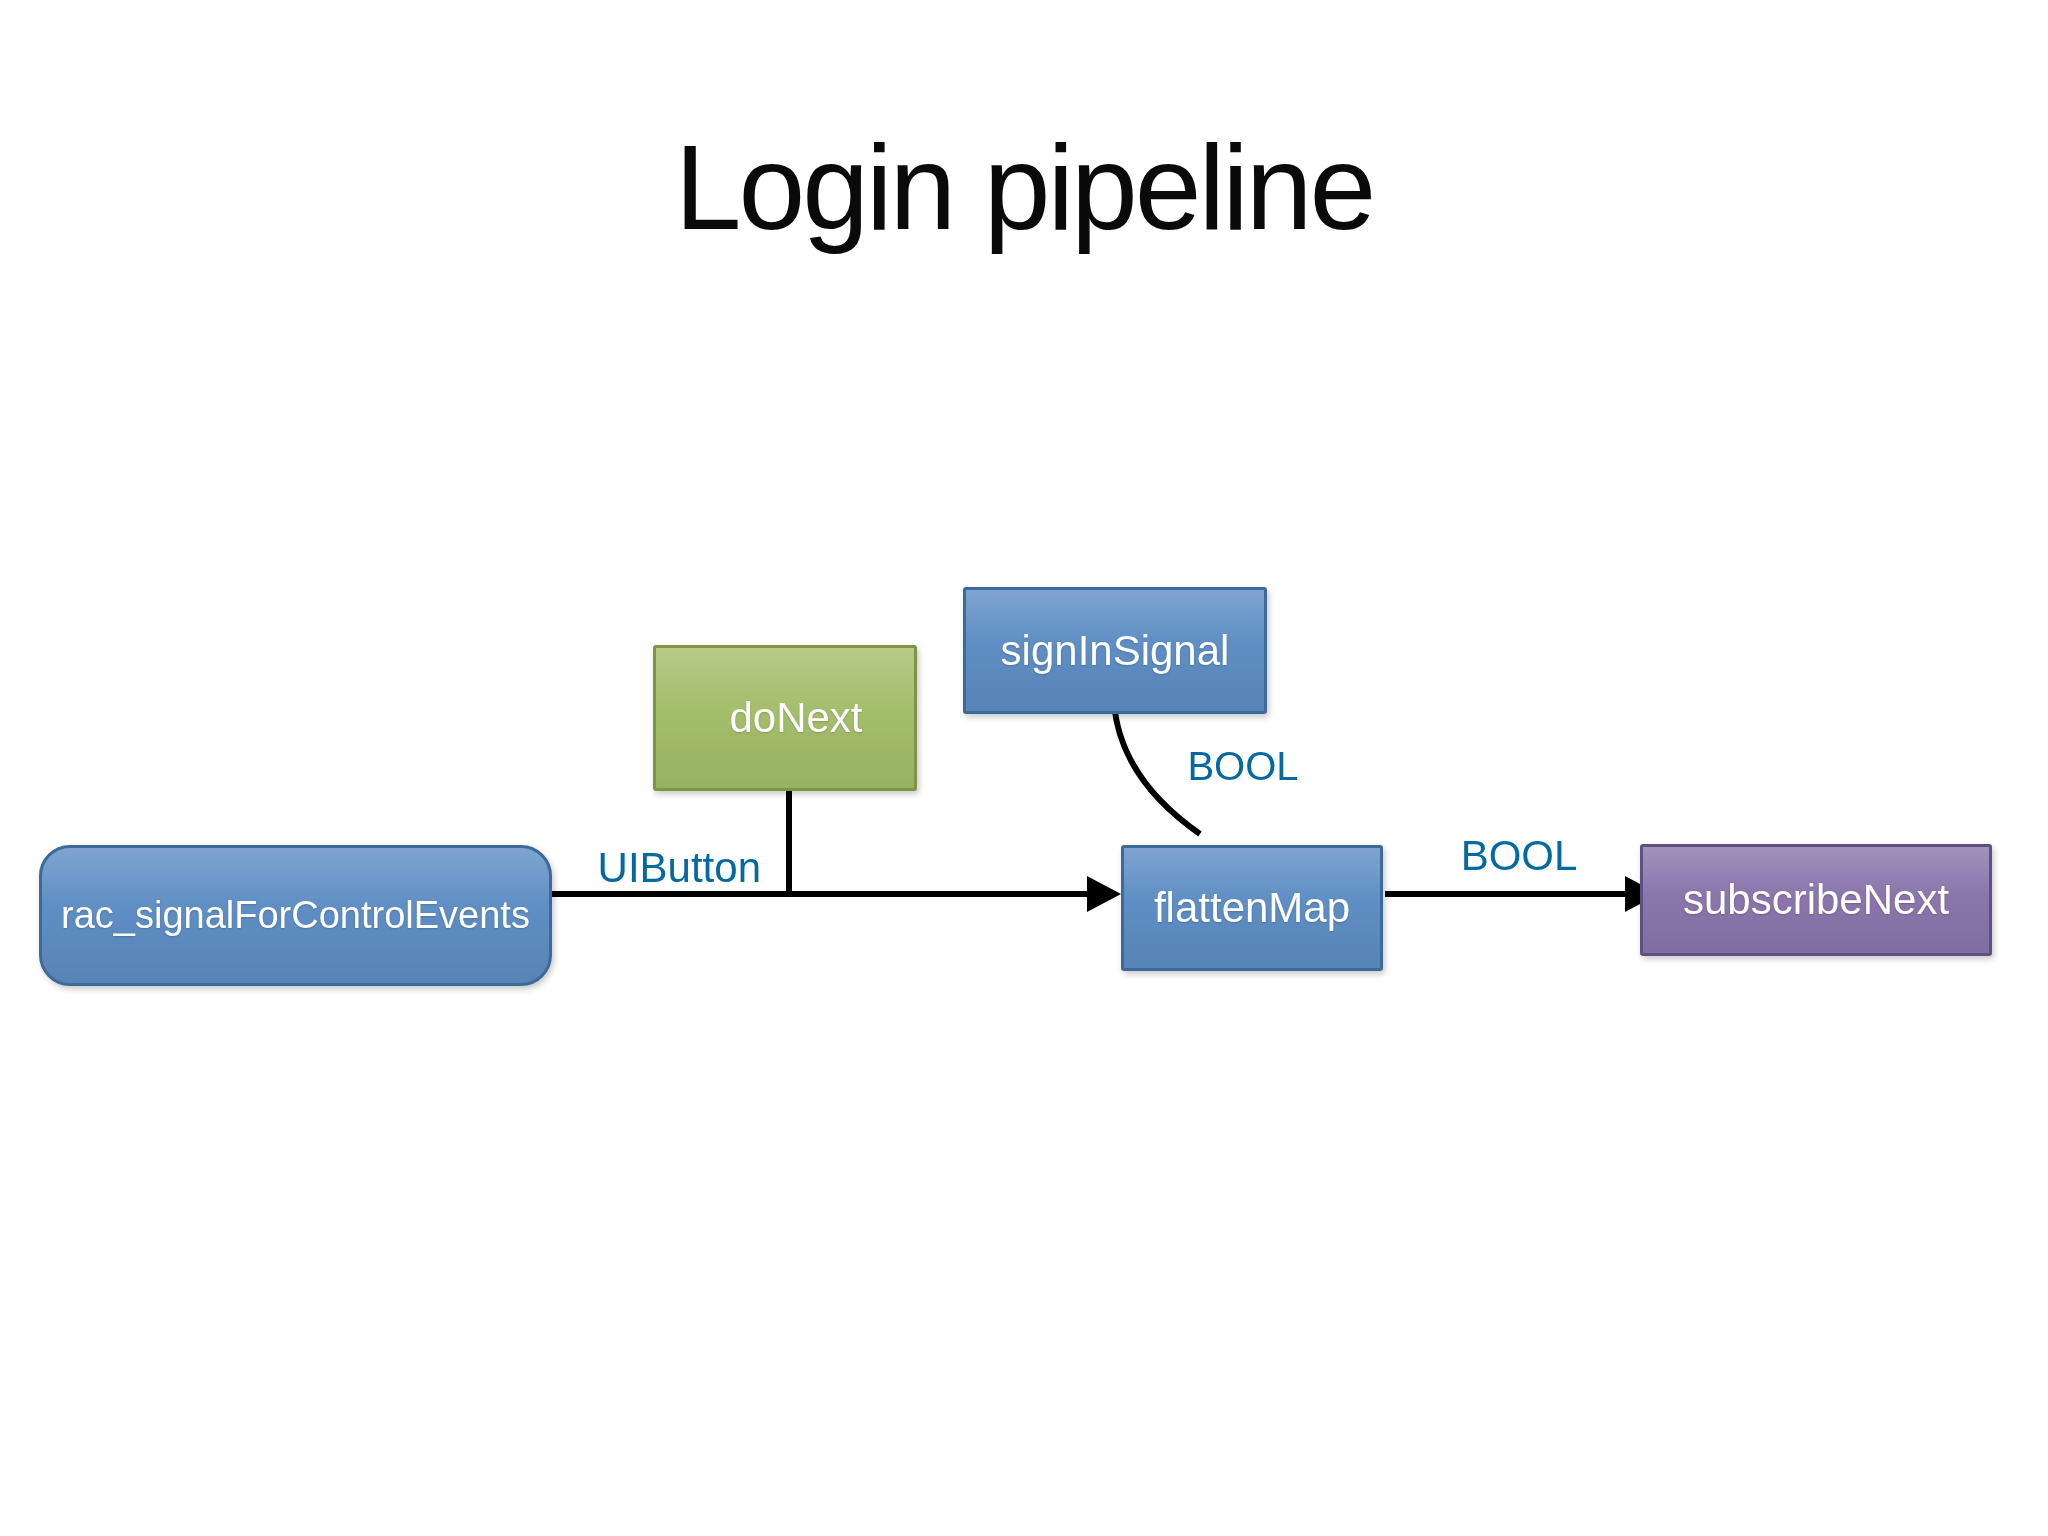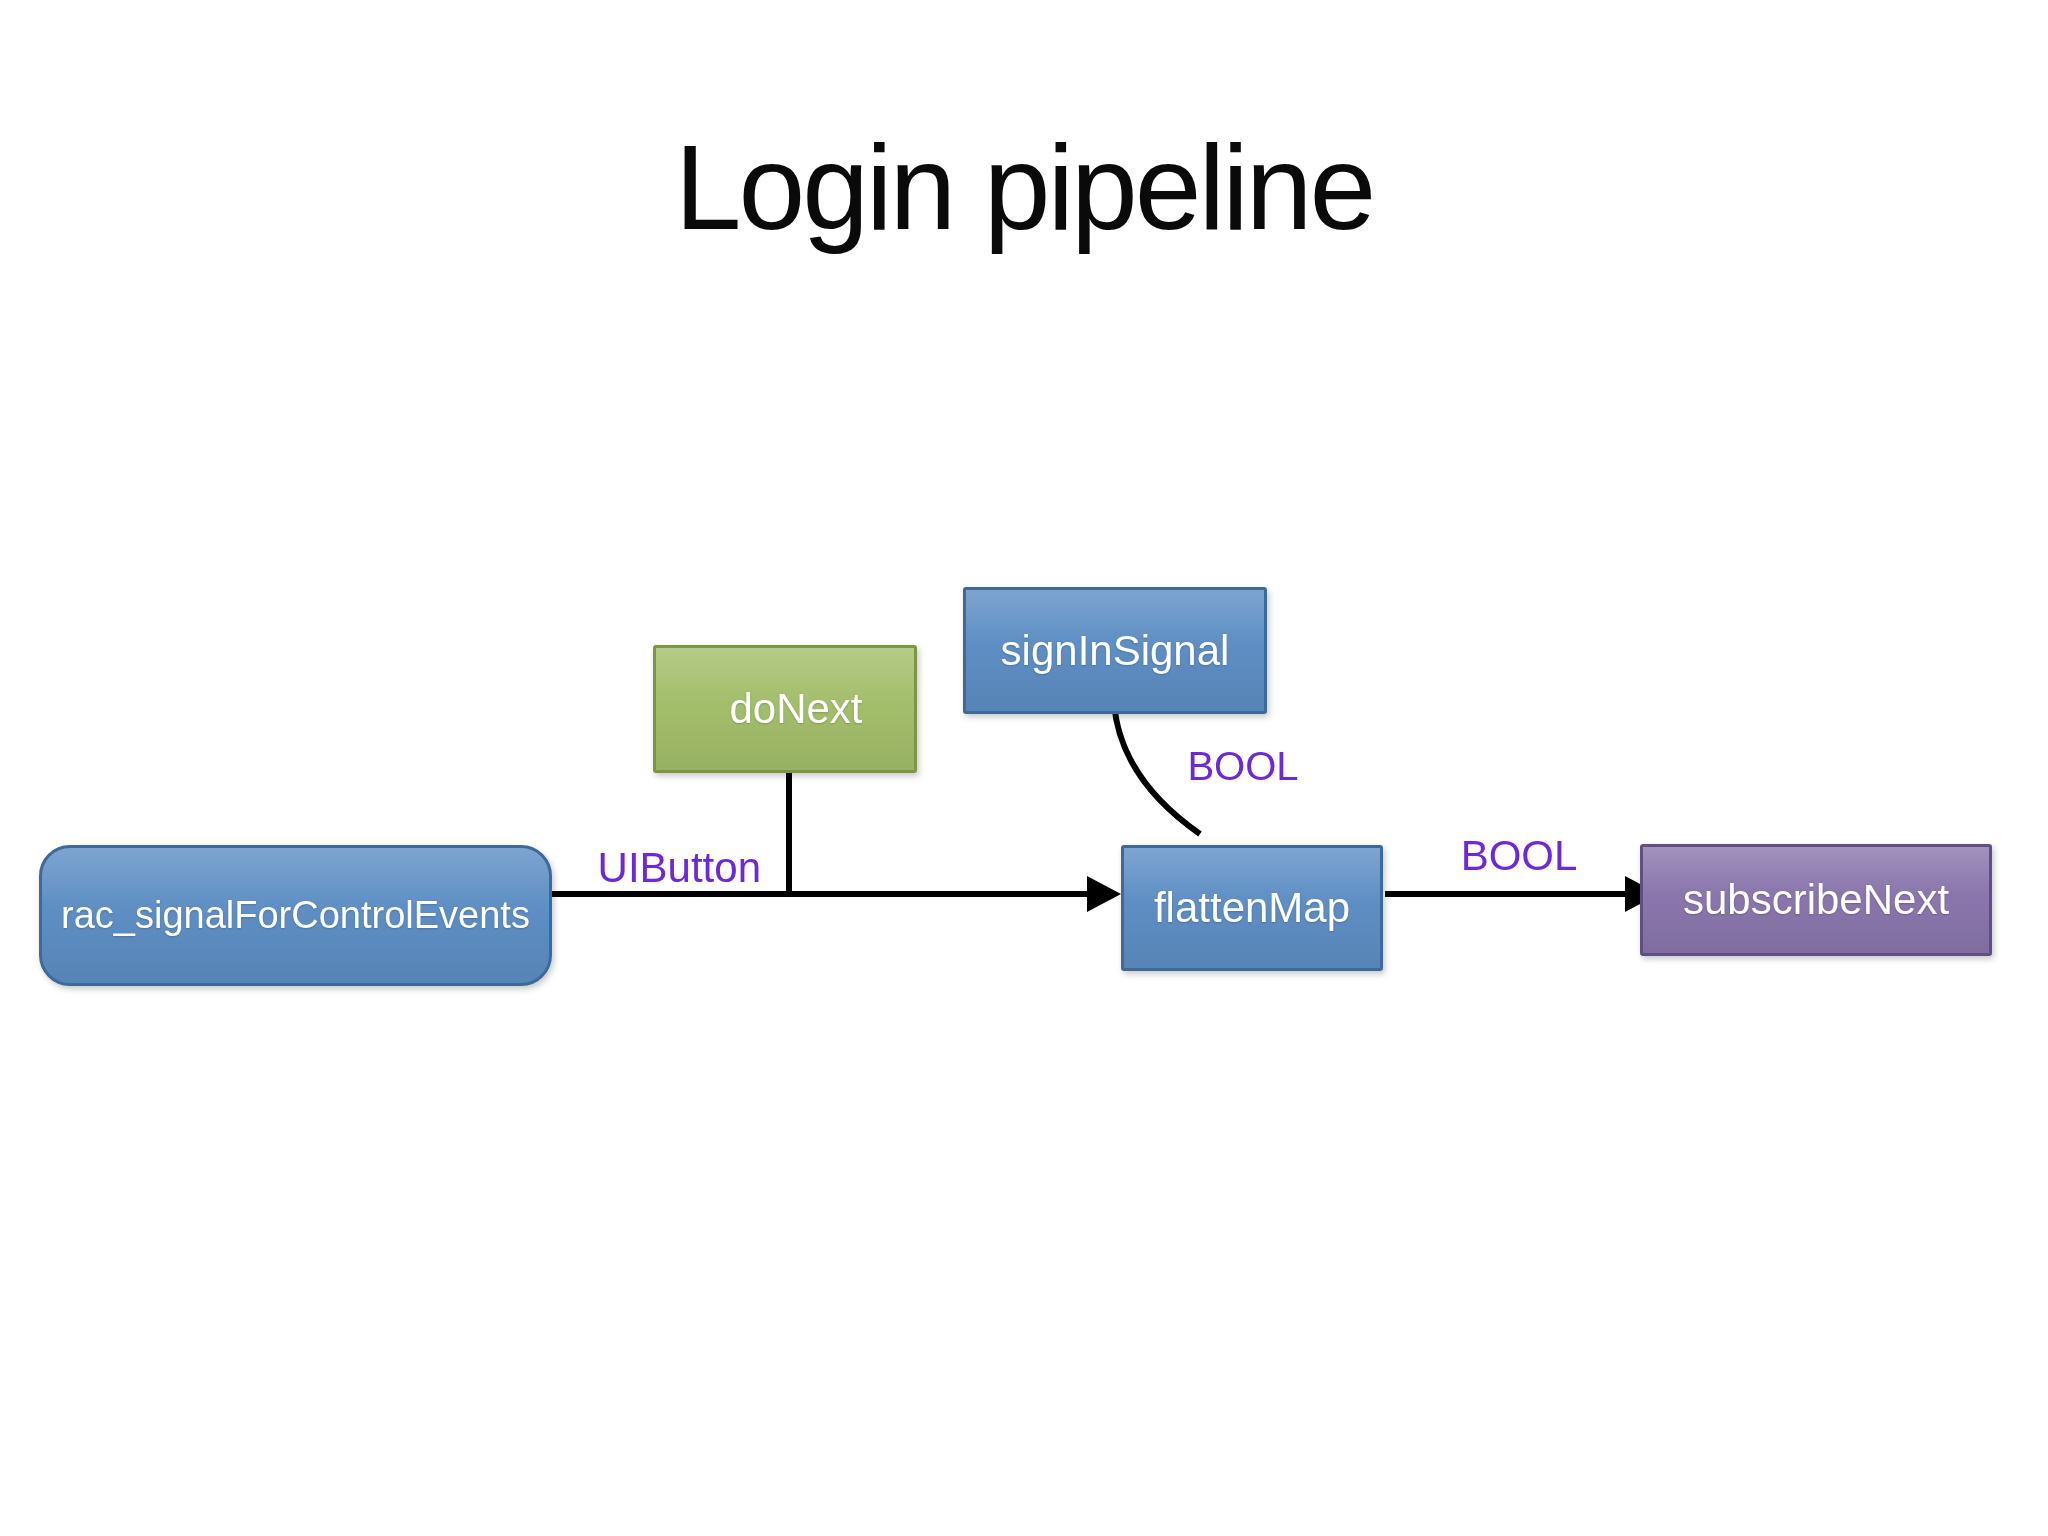--- a/index.html
+++ b/index.html
@@ -49,28 +49,28 @@
     background: linear-gradient(180deg, rgba(255,255,255,0.20), rgba(255,255,255,0) 45%, rgba(0,0,0,0.07));
     pointer-events: none;
   }
   .node > span { position: relative; white-space: nowrap; }
 
   .node-blue   { background: var(--blue-fill, #5E8EC4);   border: 3px solid var(--blue-border, #3D6A99); }
   .node-green  { background: var(--green-fill, #A3BE6B);  border: 3px solid var(--green-border, #7C9646); }
   .node-purple { background: var(--purple-fill, #8A76AC); border: 3px solid var(--purple-border, #60507F); }
 
   #n-rac        { left: 39px;   top: 833px; width: 513px; height: 141px; font-size: 38px; border-radius: 31px; }
-  #n-donext     { left: 653px;  top: 633px; width: 264px; height: 128px; padding-left: 22px; }
+  #n-donext     { left: 653px;  top: 633px; width: 264px; height: 146px; padding-left: 22px; }
   #n-signin     { left: 963px;  top: 575px; width: 304px; height: 127px; }
   #n-flatten    { left: 1121px; top: 833px; width: 262px; height: 126px; }
   #n-subscribe  { left: 1640px; top: 832px; width: 352px; height: 112px; }
 
   .edge-label {
     position: absolute;
-    color: #6d28d9;
+    color: #0369a1;
     font-size: 42px;
     line-height: 1;
     white-space: nowrap;
   }
   #l-uibutton { left: 560px;  top: 847px; width: 201px; text-align: right; }
   #l-bool1    { left: 1148px; top: 746px; width: 190px; text-align: center; font-size: 40px; }
   #l-bool2    { left: 1424px; top: 835px; width: 190px; text-align: center; }
 </style>
 </head>
 <body>

